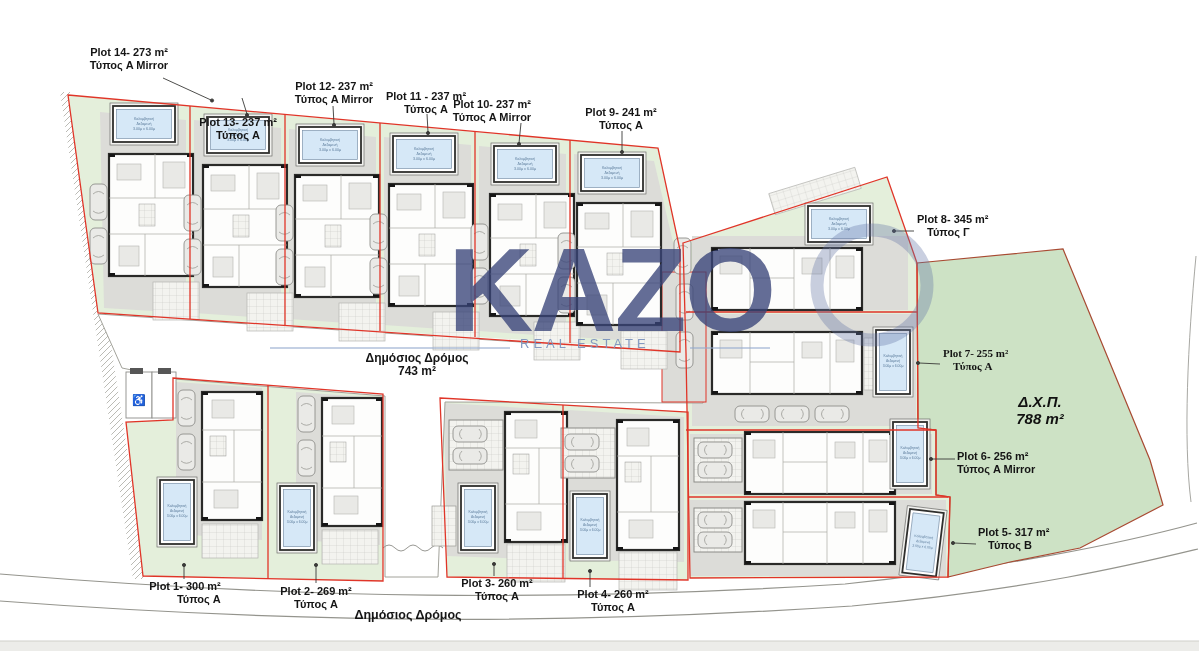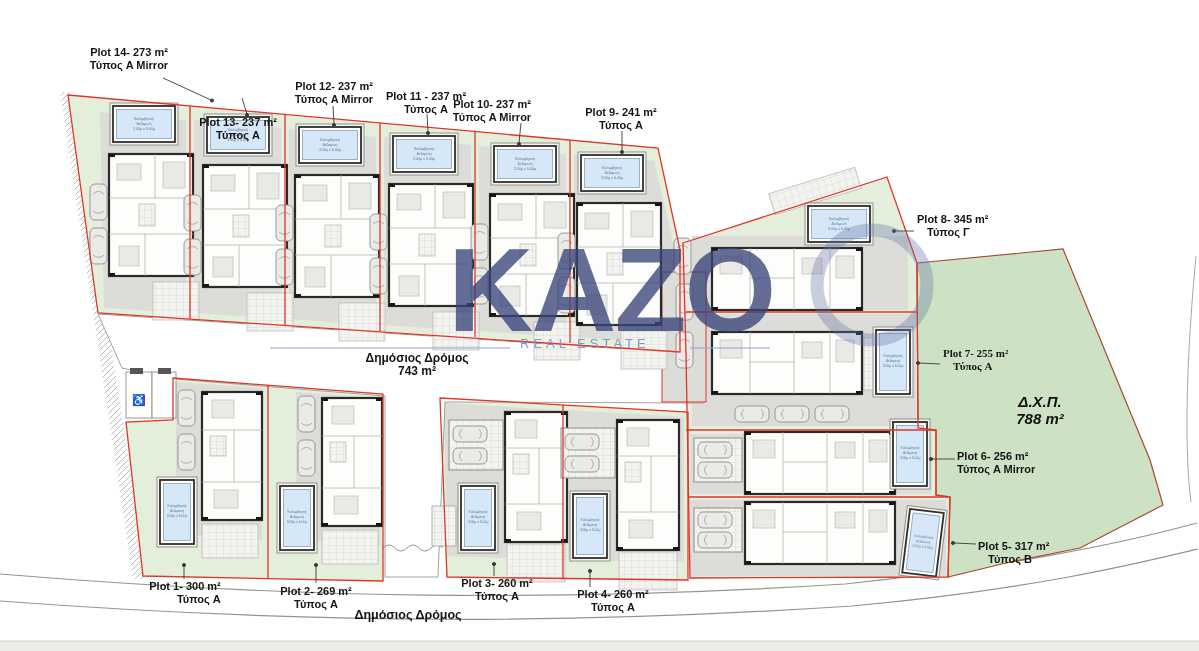--- a/index.html
+++ b/index.html
@@ -334,21 +334,21 @@
       <div style="padding-left:10px">Τύπος Γ</div>
     </div>
 <div class="lbl leftal" style="left:943px;top:347px;font-family:Liberation Serif, serif;">
       <div>Plot 7- 255 m²</div>
       <div style="padding-left:10px">Τύπος A</div>
     </div>
 <div class="lbl leftal" style="left:957px;top:450px;">
       <div>Plot 6- 256 m²</div>
       <div>Τύπος A Mirror</div>
     </div>
-<div class="lbl leftal" style="left:978px;top:540px;">
+<div class="lbl leftal" style="left:978px;top:526px;">
       <div>Plot 5- 317 m²</div>
       <div style="padding-left:10px">Τύπος B</div>
     </div>
 <div class="lbl" style="left:185px;top:580px;text-align:right;">
       <div>Plot 1- 300 m²</div>
       <div>Τύπος A</div>
     </div>
 <div class="lbl" style="left:316px;top:585px;">
       <div>Plot 2- 269 m²</div>
       <div>Τύπος A</div>

